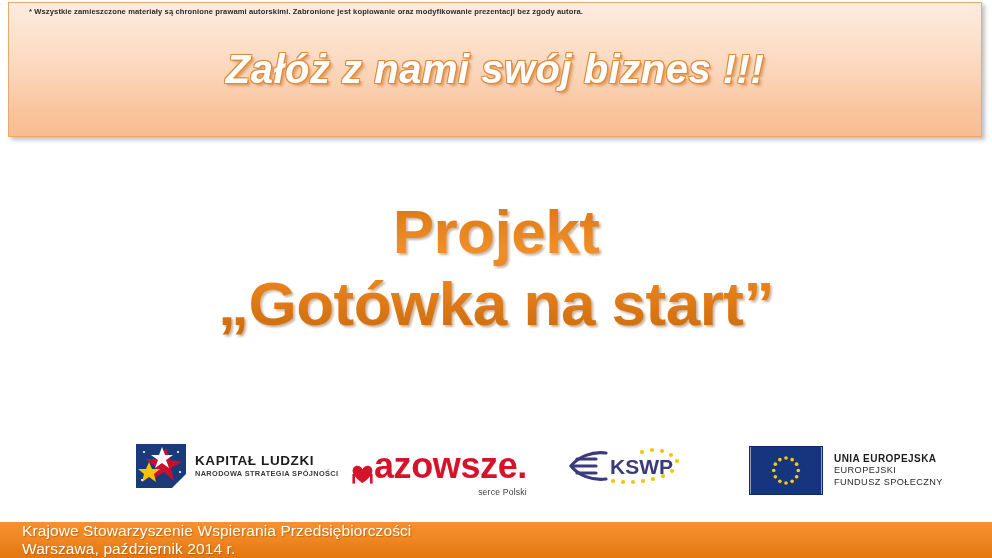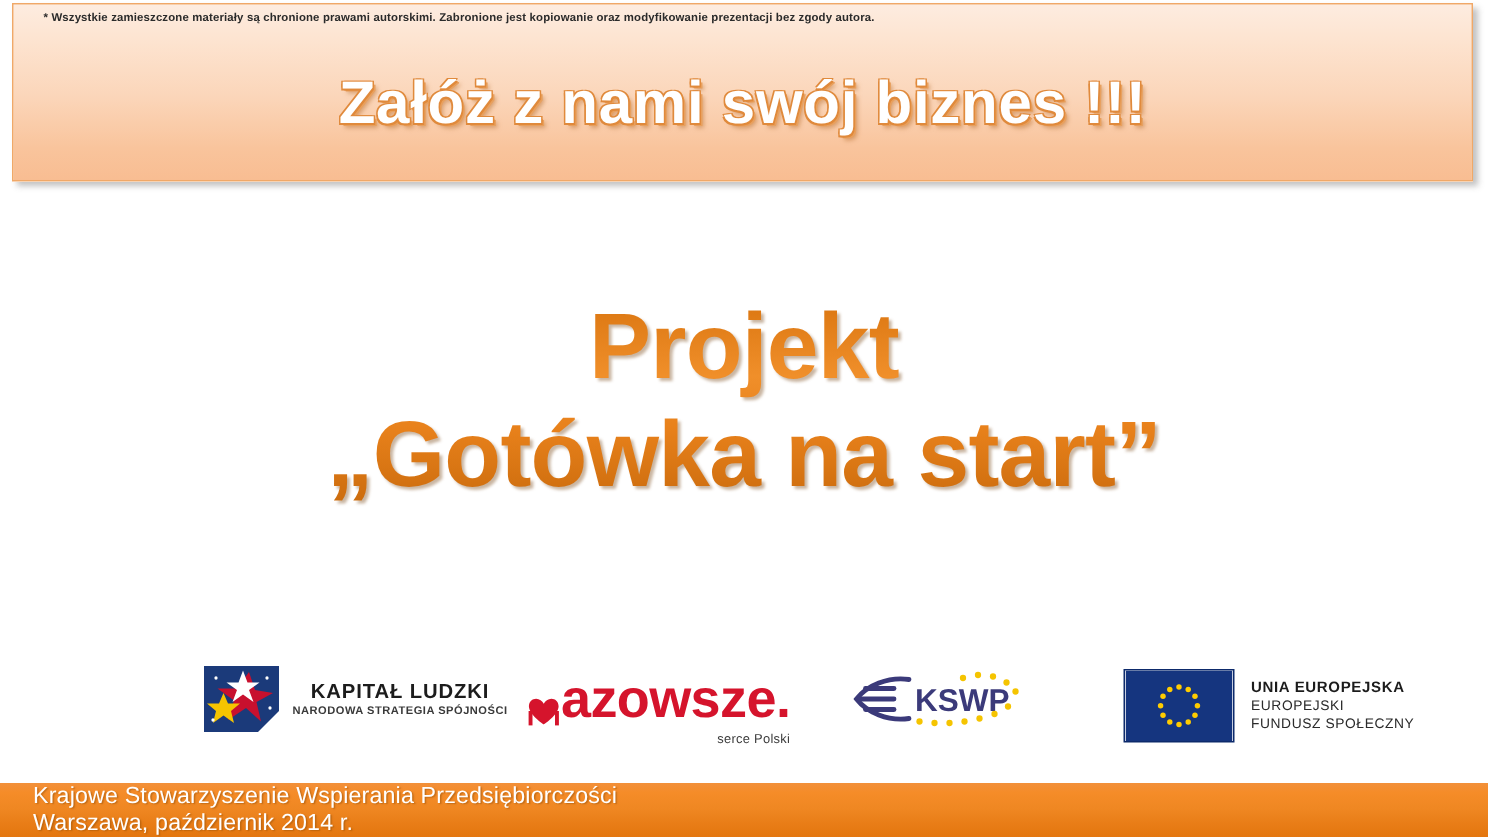--- a/index.html
+++ b/index.html
@@ -14,21 +14,21 @@
     overflow: hidden;
     font-family: "Liberation Sans", sans-serif;
   }
 
   
   .banner {
     position: absolute;
     left: 8px;
     top: 2px;
     width: 974px;
-    height: 119px;
+    height: 135px;
     box-sizing: border-box;
     border: 1px solid #f0a868;
     background: linear-gradient(to bottom,
         #fdece0 0%,
         #fde3cf 22%,
         #fbd6ba 52%,
         #f9c49c 82%,
         #f8bd92 100%);
     box-shadow: 3px 3px 4px rgba(120,120,120,0.45);
   }
@@ -42,20 +42,21 @@
     letter-spacing: 0.1px;
     white-space: nowrap;
   }
   .banner-title {
     position: absolute;
     left: 0;
     right: 0;
     top: 44px;
     text-align: center;
     font-size: 40px;
+    font-style: italic;
     font-weight: 700;
     color: #ffffff;
     letter-spacing: 0.5px;
     text-shadow:
       -1px -1px 0 #e08a3c,
        1px -1px 0 #e08a3c,
       -1px  1px 0 #e08a3c,
        1px  1px 0 #e08a3c,
        2px  2px 0 #e8a05e,
        3px  3px 3px rgba(190,120,60,0.55);
@@ -91,21 +92,21 @@
   }
   .logo {
     position: absolute;
     display: flex;
     align-items: center;
   }
 
   
   .logo-kl { left: 136px; top: 4px; }
   .kl-mark { width: 50px; height: 44px; flex: none; }
-  .kl-text { margin-left: 9px; text-align: center; }
+  .kl-text { margin-left: 9px; }
   .kl-title {
     font-size: 13.5px;
     font-weight: 700;
     color: #1c1c1c;
     letter-spacing: 0.6px;
     line-height: 1.05;
   }
   .kl-sub {
     font-size: 7.4px;
     font-weight: 700;

